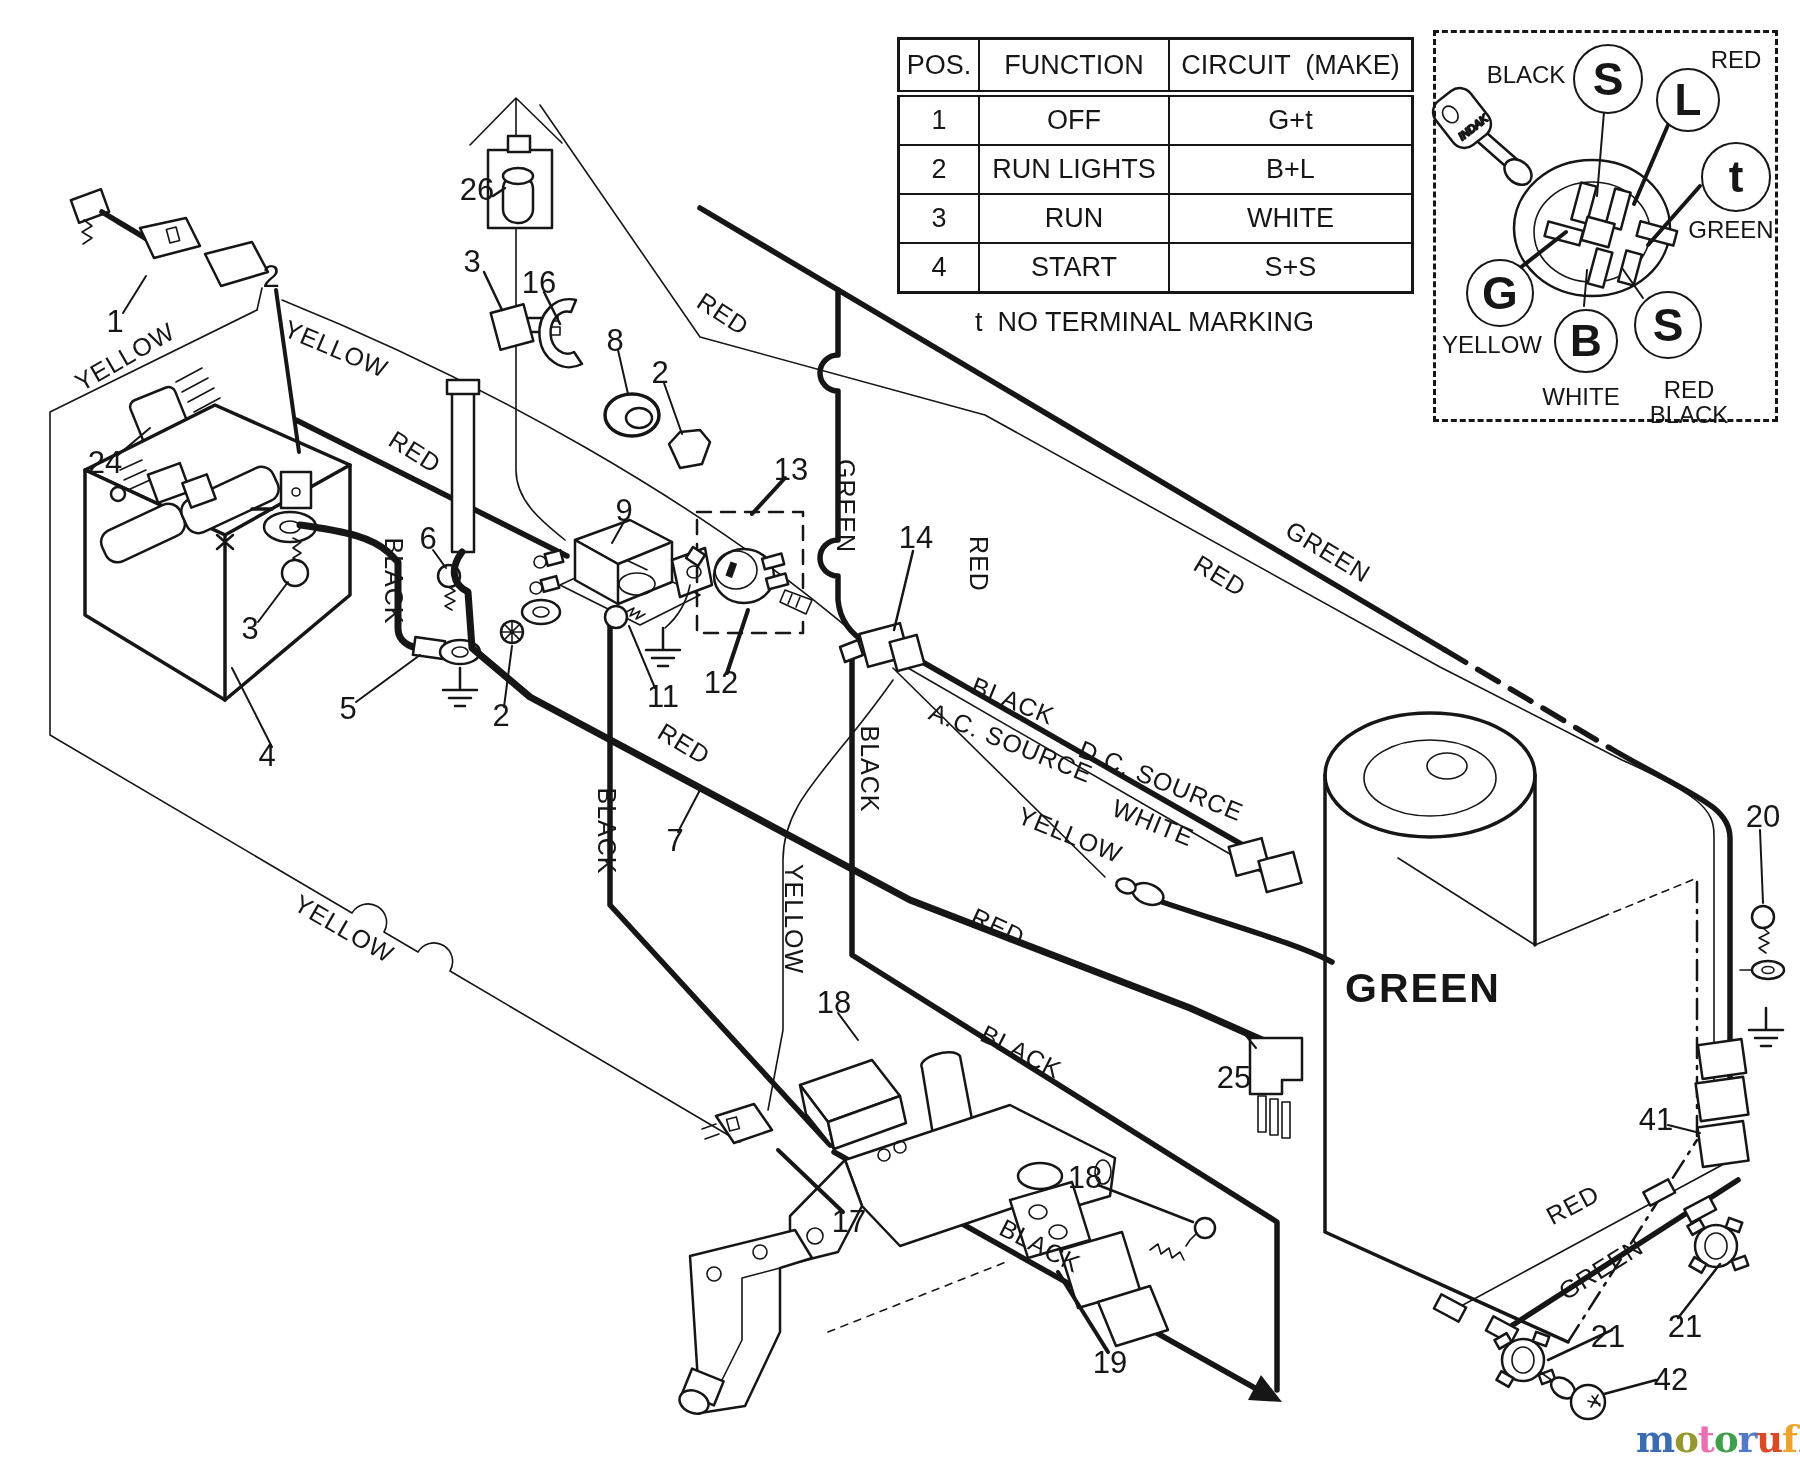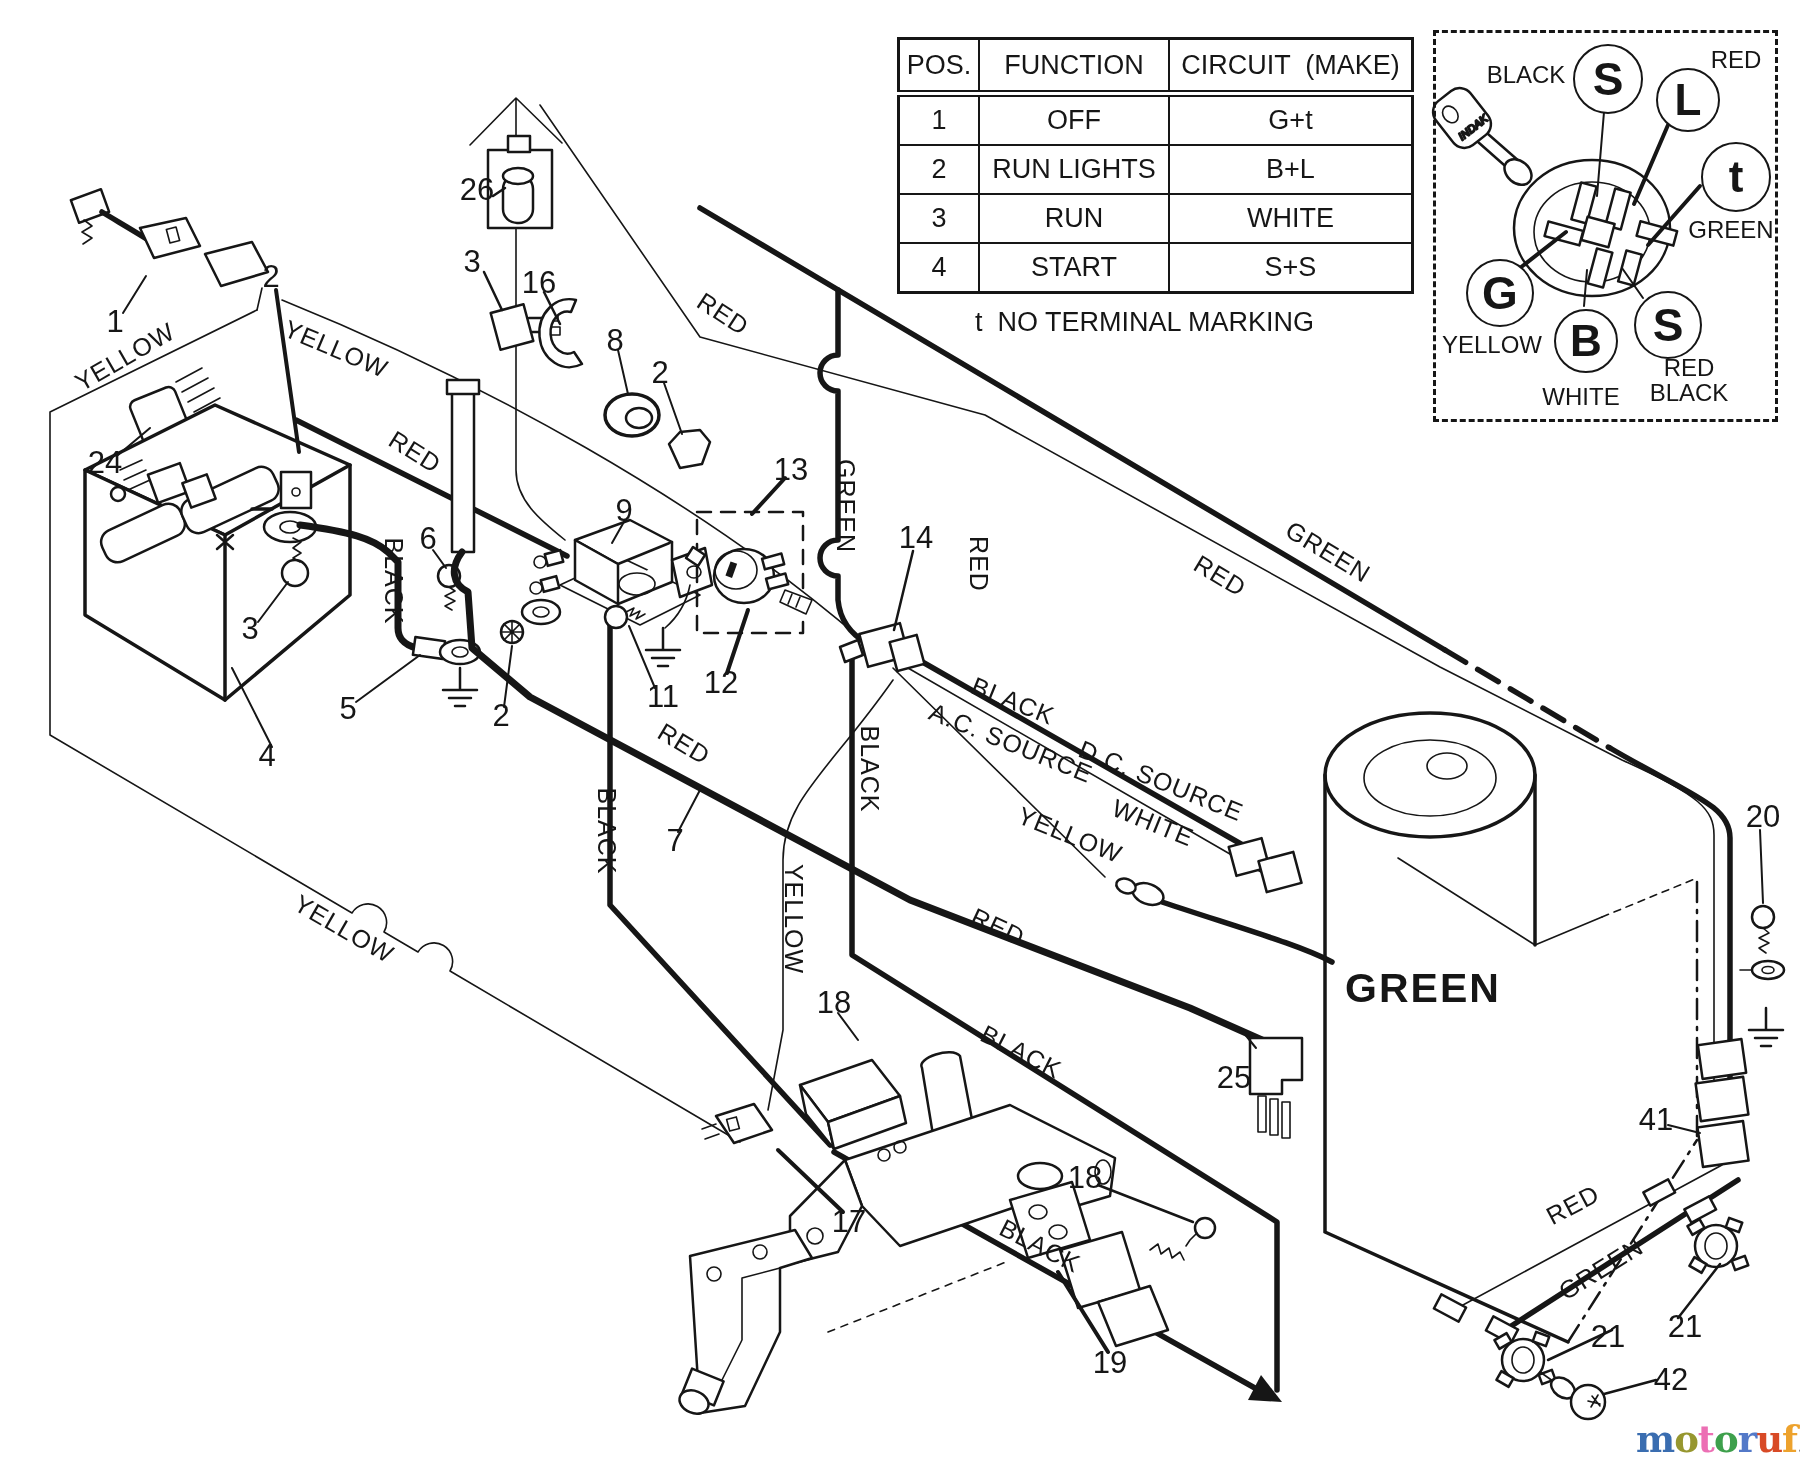--- a/index.html
+++ b/index.html
@@ -416,21 +416,21 @@
     <span>B</span>
   </div>
 <div class="term" style="left:1634px;top:291px;width:64px;height:64px;font-size:46px">
     <span>S</span>
   </div>
 <div class="tw" style="left:1526px;top:75px">BLACK</div>
 <div class="tw" style="left:1736px;top:60px">RED</div>
 <div class="tw" style="left:1731px;top:230px">GREEN</div>
 <div class="tw" style="left:1492px;top:345px">YELLOW</div>
 <div class="tw" style="left:1581px;top:397px">WHITE</div>
-<div class="tw" style="left:1689px;top:380px;width:100px">RED BLACK</div>
+<div class="tw" style="left:1689px;top:402px;width:100px">RED BLACK</div>
 
 <span class="co" style="left:115px;top:322px">1</span>
 <span class="co" style="left:271px;top:277px">2</span>
 <span class="co" style="left:105px;top:463px">24</span>
 <span class="co" style="left:250px;top:629px">3</span>
 <span class="co" style="left:267px;top:756px">4</span>
 <span class="co" style="left:348px;top:709px">5</span>
 <span class="co" style="left:428px;top:539px">6</span>
 <span class="co" style="left:501px;top:716px">2</span>
 <span class="co" style="left:477px;top:190px">26</span>

